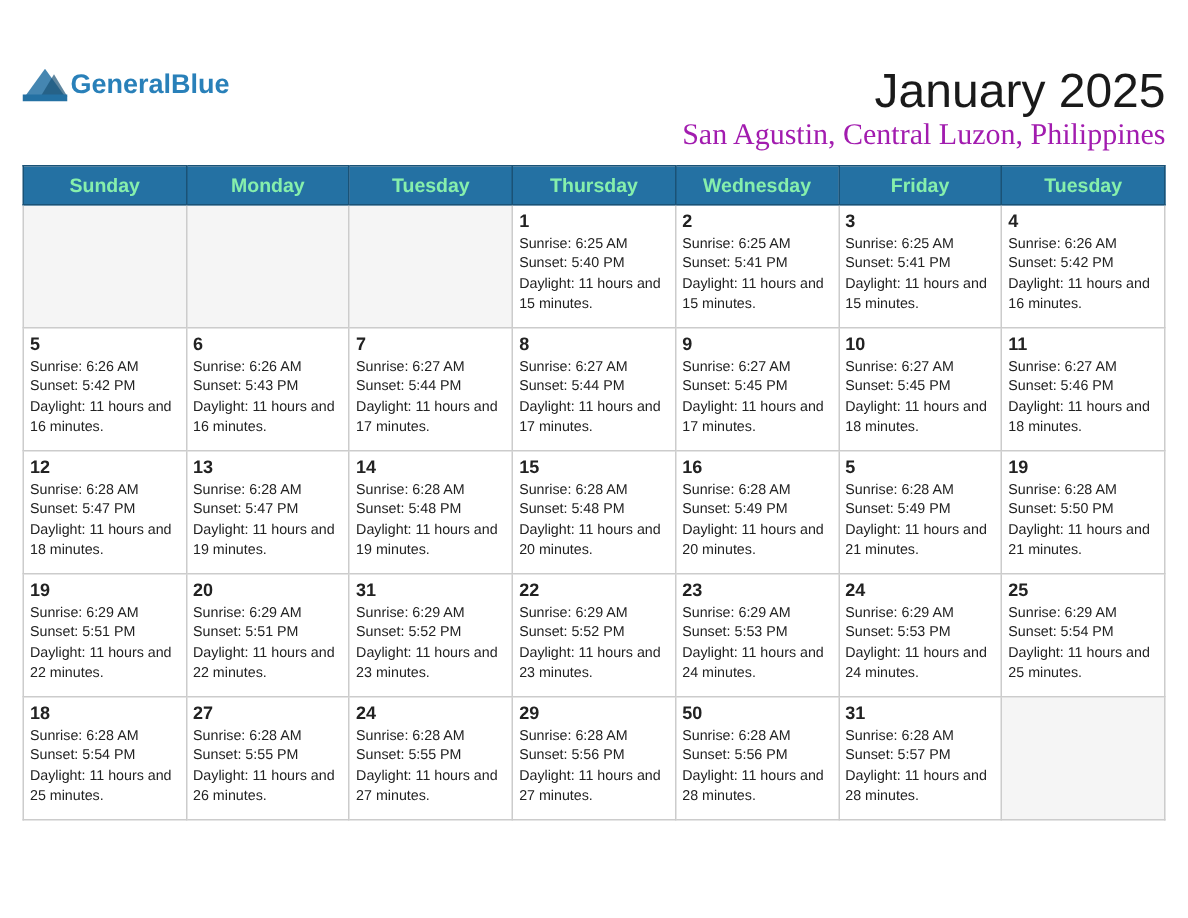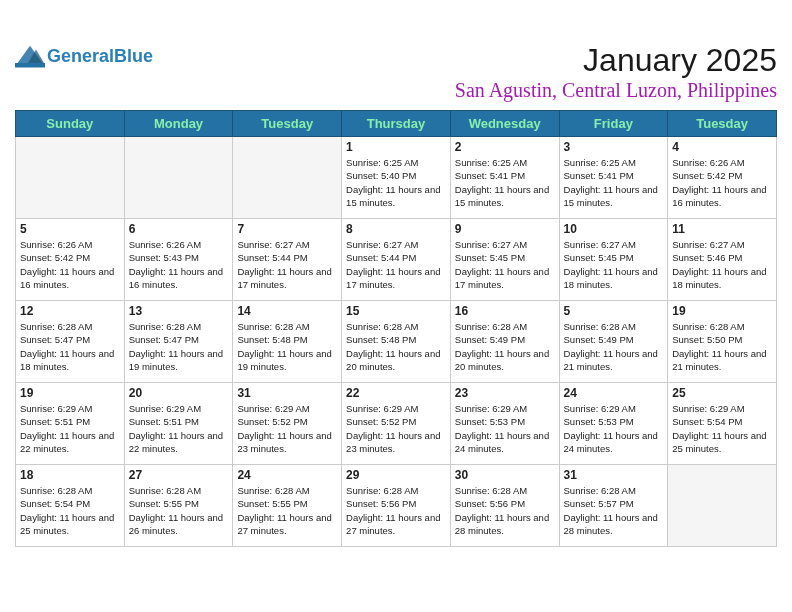--- a/index.html
+++ b/index.html
@@ -302,21 +302,21 @@
 Sunset: 5:55 PM
 Daylight: 11 hours and 27 minutes.</div>
           </td>
           <td>
             <div class="day-number">29</div>
             <div class="day-info" style="white-space: pre-line;">Sunrise: 6:28 AM
 Sunset: 5:56 PM
 Daylight: 11 hours and 27 minutes.</div>
           </td>
           <td>
-            <div class="day-number">30</div>
+            <div class="day-number">50</div>
             <div class="day-info" style="white-space: pre-line;">Sunrise: 6:28 AM
 Sunset: 5:56 PM
 Daylight: 11 hours and 28 minutes.</div>
           </td>
           <td>
             <div class="day-number">31</div>
             <div class="day-info" style="white-space: pre-line;">Sunrise: 6:28 AM
 Sunset: 5:57 PM
 Daylight: 11 hours and 28 minutes.</div>
           </td>

